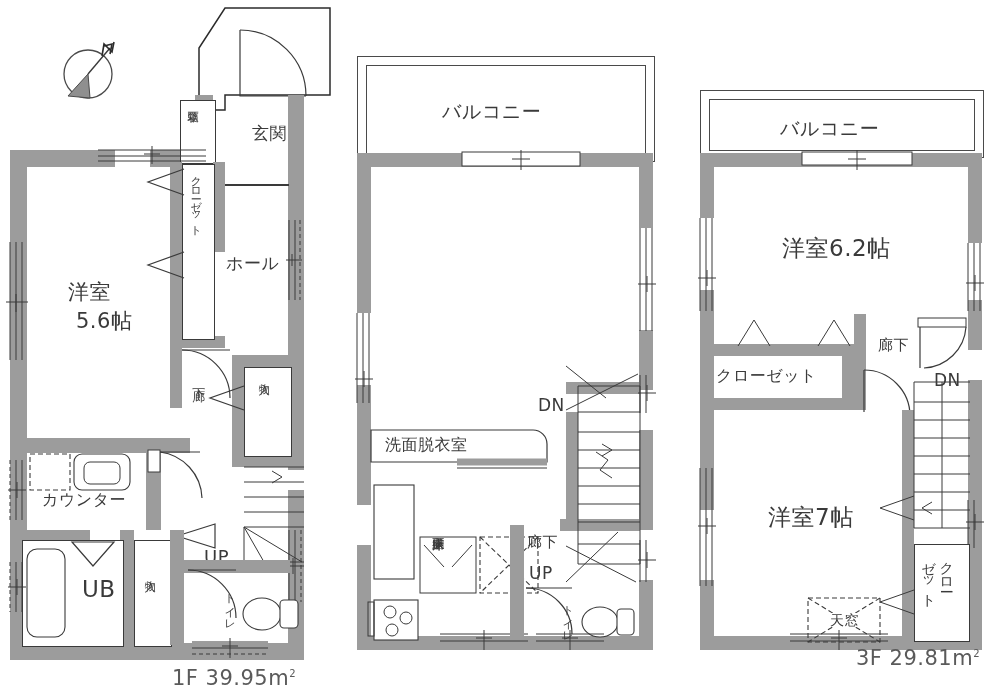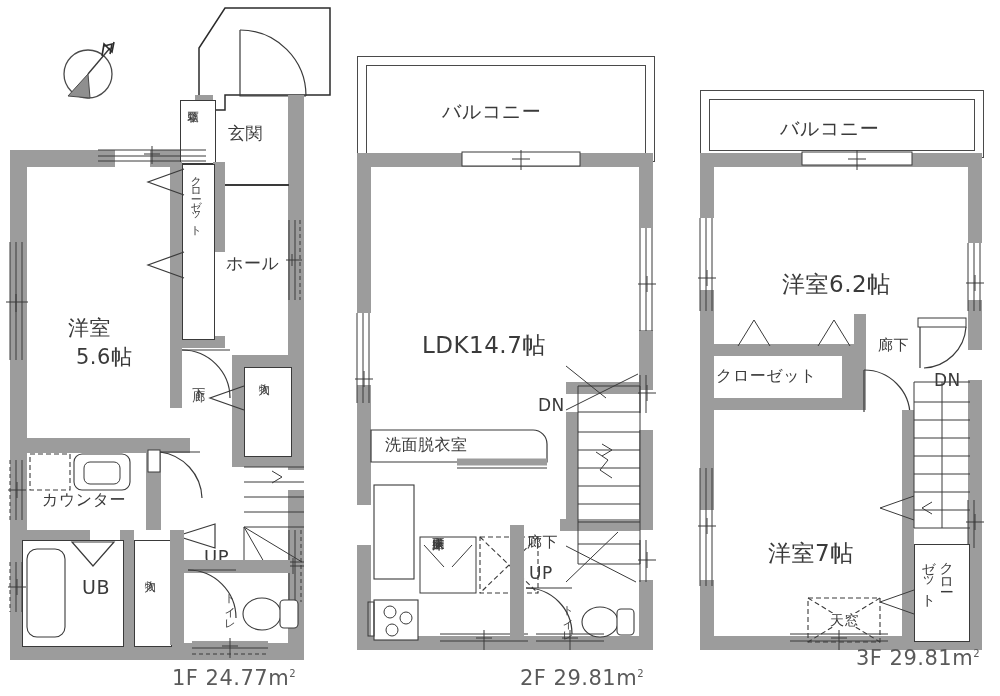--- a/index.html
+++ b/index.html
@@ -19,21 +19,21 @@
   .thinline{position:absolute;background:#3a3a3a;}
   .room{position:absolute;background:#ffffff;}
   .outline{position:absolute;border:1.5px solid #4a4a4a;background:transparent;}
   .lbl{
     position:absolute;
     color:#3a3a3a;
     white-space:nowrap;
     line-height:1;
     font-weight:400;
   }
-  .lbl.big{font-size:21px;letter-spacing:0.5px;margin-top:36px;}
+  .lbl.big{font-size:21px;letter-spacing:0.5px;}
   .lbl.mid{font-size:17px;letter-spacing:0.5px;}
   .lbl.sm{font-size:13px;letter-spacing:0.5px;}
   .vert{
     position:absolute;
     writing-mode:vertical-rl;
     text-orientation:upright;
     color:#3a3a3a;
     line-height:1.02;
     white-space:nowrap;
   }
@@ -84,21 +84,21 @@
   <div class="wall" style="left:288px;top:490px;width:16px;height:170px;"></div>
 
   <div class="wall" style="left:10px;top:150px;width:17px;height:510px;"></div>
   <div class="wall" style="left:10px;top:643px;width:294px;height:17px;"></div>
   <div class="wall" style="left:10px;top:150px;width:105px;height:17px;"></div>
   <div class="wall" style="left:150px;top:150px;width:65px;height:17px;"></div>
 
   <div class="room" style="left:180px;top:100px;width:34px;height:62px;border:1.2px solid #3a3a3a;"></div>
   <div class="vert xs" style="left:187px;top:103px;">下駄箱</div>
 
-  <div class="lbl mid" style="left:228px;top:125px;">玄関</div>
+  <div class="lbl mid" style="left:252px;top:125px;">玄関</div>
   <div class="thinline" style="left:213px;top:184px;width:76px;height:2px;"></div>
 
   <div class="wall" style="left:170px;top:162px;width:12px;height:185px;"></div>
   <div class="wall" style="left:213px;top:162px;width:12px;height:90px;"></div>
   <div class="wall" style="left:170px;top:336px;width:55px;height:12px;"></div>
   <div class="room" style="left:182px;top:164px;width:31px;height:174px;border:1.1px solid #3a3a3a;"></div>
   <div class="vert xs" style="left:190px;top:168px;">クローゼット</div>
 
   <svg style="left:146px;top:167px;width:40px;height:30px;">
     <path d="M38 2 L2 15 L38 28" class="st"></path>
@@ -210,21 +210,21 @@
     <path d="M12 4 A48 48 0 0 1 54 50" class="st"></path>
   </svg>
 
   <div class="room" style="left:22px;top:540px;width:100px;height:105px;border:1.1px solid #3a3a3a;"></div>
   <svg style="left:24px;top:546px;width:44px;height:96px;">
     <rect x="3" y="3" width="38" height="88" rx="10" class="whitefill"></rect>
   </svg>
   <svg style="left:70px;top:540px;width:48px;height:30px;">
     <path d="M2 2 L44 2 L23 26 Z" fill="#ffffff" class="st"></path>
   </svg>
-  <div class="lbl mid" style="left:82px;top:578px;font-size:19px;">UB</div>
+  <div class="lbl mid" style="left:82px;top:578px;font-size:23px;">UB</div>
   <svg style="left:6px;top:562px;width:22px;height:52px;">
     <line x1="4" y1="0" x2="4" y2="50" stroke="#3a3a3a" stroke-width="1" stroke-dasharray="4 3" fill="none"></line>
     <line x1="10" y1="0" x2="10" y2="50" class="st2"></line>
     <line x1="16" y1="0" x2="16" y2="50" class="st2"></line>
     <line x1="2" y1="25" x2="20" y2="25" class="st2"></line>
     <line x1="11" y1="17" x2="11" y2="33" class="st2"></line>
   </svg>
 
   <div class="room" style="left:134px;top:540px;width:36px;height:105px;border:1.1px solid #3a3a3a;"></div>
   <div class="vert xs" style="left:144px;top:572px;">物入</div>
@@ -242,21 +242,21 @@
   </svg>
   <svg style="left:192px;top:638px;width:78px;height:20px;">
     <line x1="0" y1="4" x2="76" y2="4" class="st2"></line>
     <line x1="0" y1="10" x2="76" y2="10" class="st2"></line>
     <line x1="0" y1="16" x2="76" y2="16" stroke="#3a3a3a" stroke-width="1" stroke-dasharray="4 3" fill="none"></line>
     <line x1="38" y1="0" x2="38" y2="20" class="st2"></line>
     <line x1="30" y1="8" x2="46" y2="8" class="st2"></line>
   </svg>
 
   <div class="area-lbl" style="left:172px;top:666px;">
-    <span>1F 24.77</span><span>m</span><sup>2</sup>
+    <span>1F 39.95</span><span>m</span><sup>2</sup>
   </div>
 
   <div class="outline" style="left:357px;top:56px;width:296px;height:104px;"></div>
   <div class="outline" style="left:366px;top:65px;width:278px;height:88px;border-width:1px;"></div>
   <div class="lbl mid" style="left:442px;top:102px;font-size:19px;">バルコニー</div>
 
   <div class="wall" style="left:357px;top:153px;width:296px;height:14px;"></div>
   <div class="wall" style="left:357px;top:153px;width:14px;height:160px;"></div>
   <div class="wall" style="left:357px;top:385px;width:14px;height:120px;"></div>
   <div class="wall" style="left:357px;top:545px;width:14px;height:105px;"></div>
@@ -265,21 +265,20 @@
   <div class="wall" style="left:639px;top:430px;width:14px;height:100px;"></div>
   <div class="wall" style="left:639px;top:580px;width:14px;height:70px;"></div>
   <div class="wall" style="left:357px;top:636px;width:296px;height:14px;"></div>
 
   <svg style="left:462px;top:150px;width:120px;height:20px;">
     <rect x="0" y="2" width="118" height="14" fill="#ffffff" stroke="#3a3a3a" stroke-width="1"></rect>
     <line x1="59" y1="0" x2="59" y2="20" class="st2"></line>
     <line x1="50" y1="9" x2="68" y2="9" class="st2"></line>
   </svg>
 
-  <div class="lbl big" style="left:422px;top:298px;font-size:23px;">LDK14.7帖</div>
 
   <svg style="left:353px;top:313px;width:22px;height:92px;">
     <line x1="4" y1="0" x2="4" y2="90" class="st2"></line>
     <line x1="10" y1="0" x2="10" y2="90" class="st2"></line>
     <line x1="16" y1="0" x2="16" y2="90" class="st2"></line>
     <line x1="2" y1="66" x2="20" y2="66" class="st2"></line>
     <line x1="11" y1="58" x2="11" y2="74" class="st2"></line>
   </svg>
   <svg style="left:636px;top:228px;width:22px;height:105px;">
     <line x1="4" y1="0" x2="4" y2="103" class="st2"></line>
@@ -380,23 +379,20 @@
     <ellipse cx="22" cy="22" rx="18" ry="15" class="whitefill"></ellipse>
     <rect x="39" y="9" width="17" height="26" rx="4" class="whitefill"></rect>
   </svg>
   <svg style="left:536px;top:630px;width:70px;height:20px;">
     <line x1="0" y1="4" x2="68" y2="4" class="st2"></line>
     <line x1="0" y1="11" x2="68" y2="11" class="st2"></line>
     <line x1="34" y1="0" x2="34" y2="20" class="st2"></line>
     <line x1="26" y1="8" x2="42" y2="8" class="st2"></line>
   </svg>
 
-  <div class="area-lbl" style="left:520px;top:666px;">
-    <span>2F 29.81</span><span>m</span><sup>2</sup>
-  </div>
 
   <div class="outline" style="left:700px;top:90px;width:282px;height:66px;"></div>
   <div class="outline" style="left:709px;top:99px;width:264px;height:50px;border-width:1px;"></div>
   <div class="lbl mid" style="left:780px;top:119px;font-size:19px;">バルコニー</div>
 
   <div class="wall" style="left:700px;top:153px;width:282px;height:14px;"></div>
   <div class="wall" style="left:700px;top:153px;width:14px;height:65px;"></div>
   <div class="wall" style="left:700px;top:290px;width:14px;height:130px;"></div>
   <div class="wall" style="left:700px;top:420px;width:14px;height:90px;"></div>
   <div class="wall" style="left:700px;top:580px;width:14px;height:70px;"></div>

